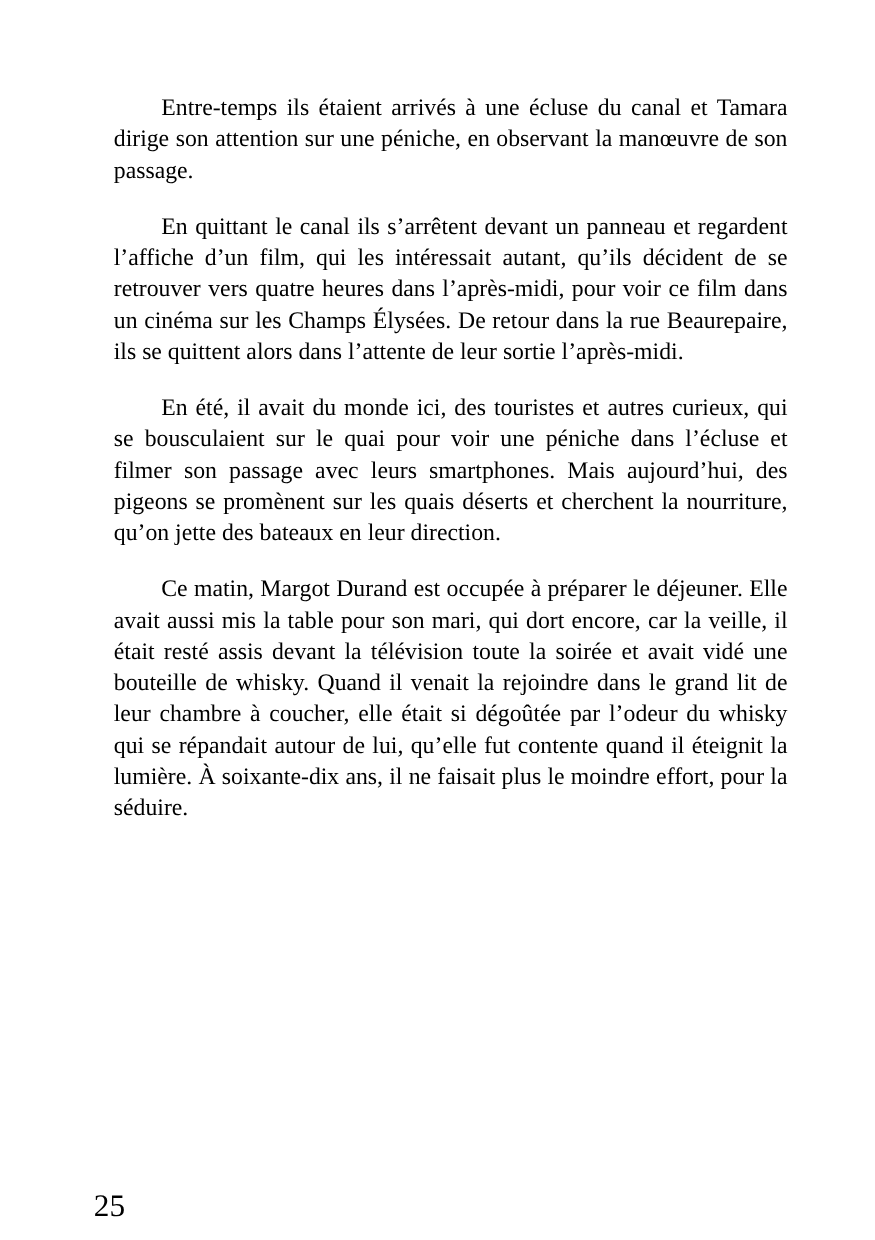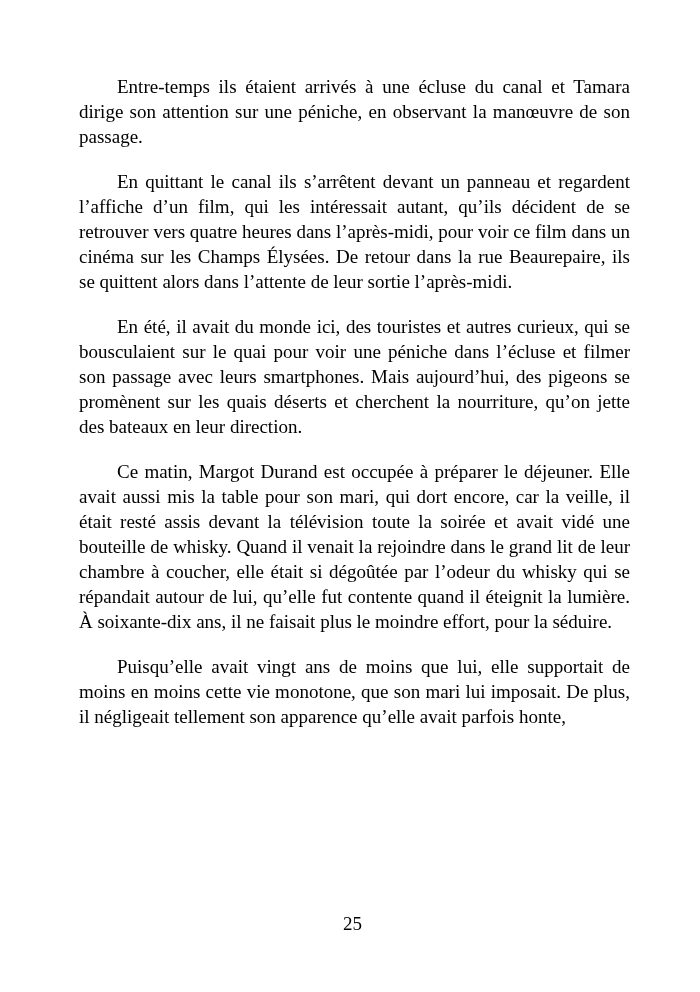--- a/index.html
+++ b/index.html
@@ -20,38 +20,37 @@
       position: absolute;
       left: 75px;
       top: 74px;
       width: 555px;
       font-size: 19px;
       line-height: 25px;
       text-align: justify;
       text-justify: inter-word;
     }
     .text-block p {
-      margin: 0 0 20px 4px;
+      margin: 0 0 20px 16px;
       text-indent: 38px;
     }
     .page-number {
       position: absolute;
       left: 75px;
-      top: 911px;
+      top: 953px;
       width: 555px;
-      font-size: 19px;
+      font-size: 25px;
       line-height: 25px;
-      text-align: center;
+      text-align: left;
     }
   </style>
 </head>
 <body>
 
 <div class="page">
   <div class="text-block">
     <p>Entre-temps ils étaient arrivés à une écluse du canal et Tamara dirige son attention sur une péniche, en observant la manœuvre de son passage.</p>
     <p>En quittant le canal ils s’arrêtent devant un panneau et regardent l’affiche d’un film, qui les intéressait autant, qu’ils décident de se retrouver vers quatre heures dans l’après-midi, pour voir ce film dans un cinéma sur les Champs Élysées. De retour dans la rue Beaurepaire, ils se quittent alors dans l’attente de leur sortie l’après-midi.</p>
     <p>En été, il avait du monde ici, des touristes et autres curieux, qui se bousculaient sur le quai pour voir une péniche dans l’écluse et filmer son passage avec leurs smartphones. Mais aujourd’hui, des pigeons se promènent sur les quais déserts et cherchent la nourriture, qu’on jette des bateaux en leur direction.</p>
     <p>Ce matin, Margot Durand est occupée à préparer le déjeuner. Elle avait aussi mis la table pour son mari, qui dort encore, car la veille, il était resté assis devant la télévision toute la soirée et avait vidé une bouteille de whisky. Quand il venait la rejoindre dans le grand lit de leur chambre à coucher, elle était si dégoûtée par l’odeur du whisky qui se répandait autour de lui, qu’elle fut contente quand il éteignit la lumière. À soixante-dix ans, il ne faisait plus le moindre effort, pour la séduire.</p>
-    <p>Puisqu’elle avait vingt ans de moins que lui, elle supportait de moins en moins cette vie monotone, que son mari lui imposait. De plus, il négligeait tellement son apparence qu’elle avait parfois honte,</p>
   </div>
   <div class="page-number">25</div>
 </div>
 
 </body></html>

